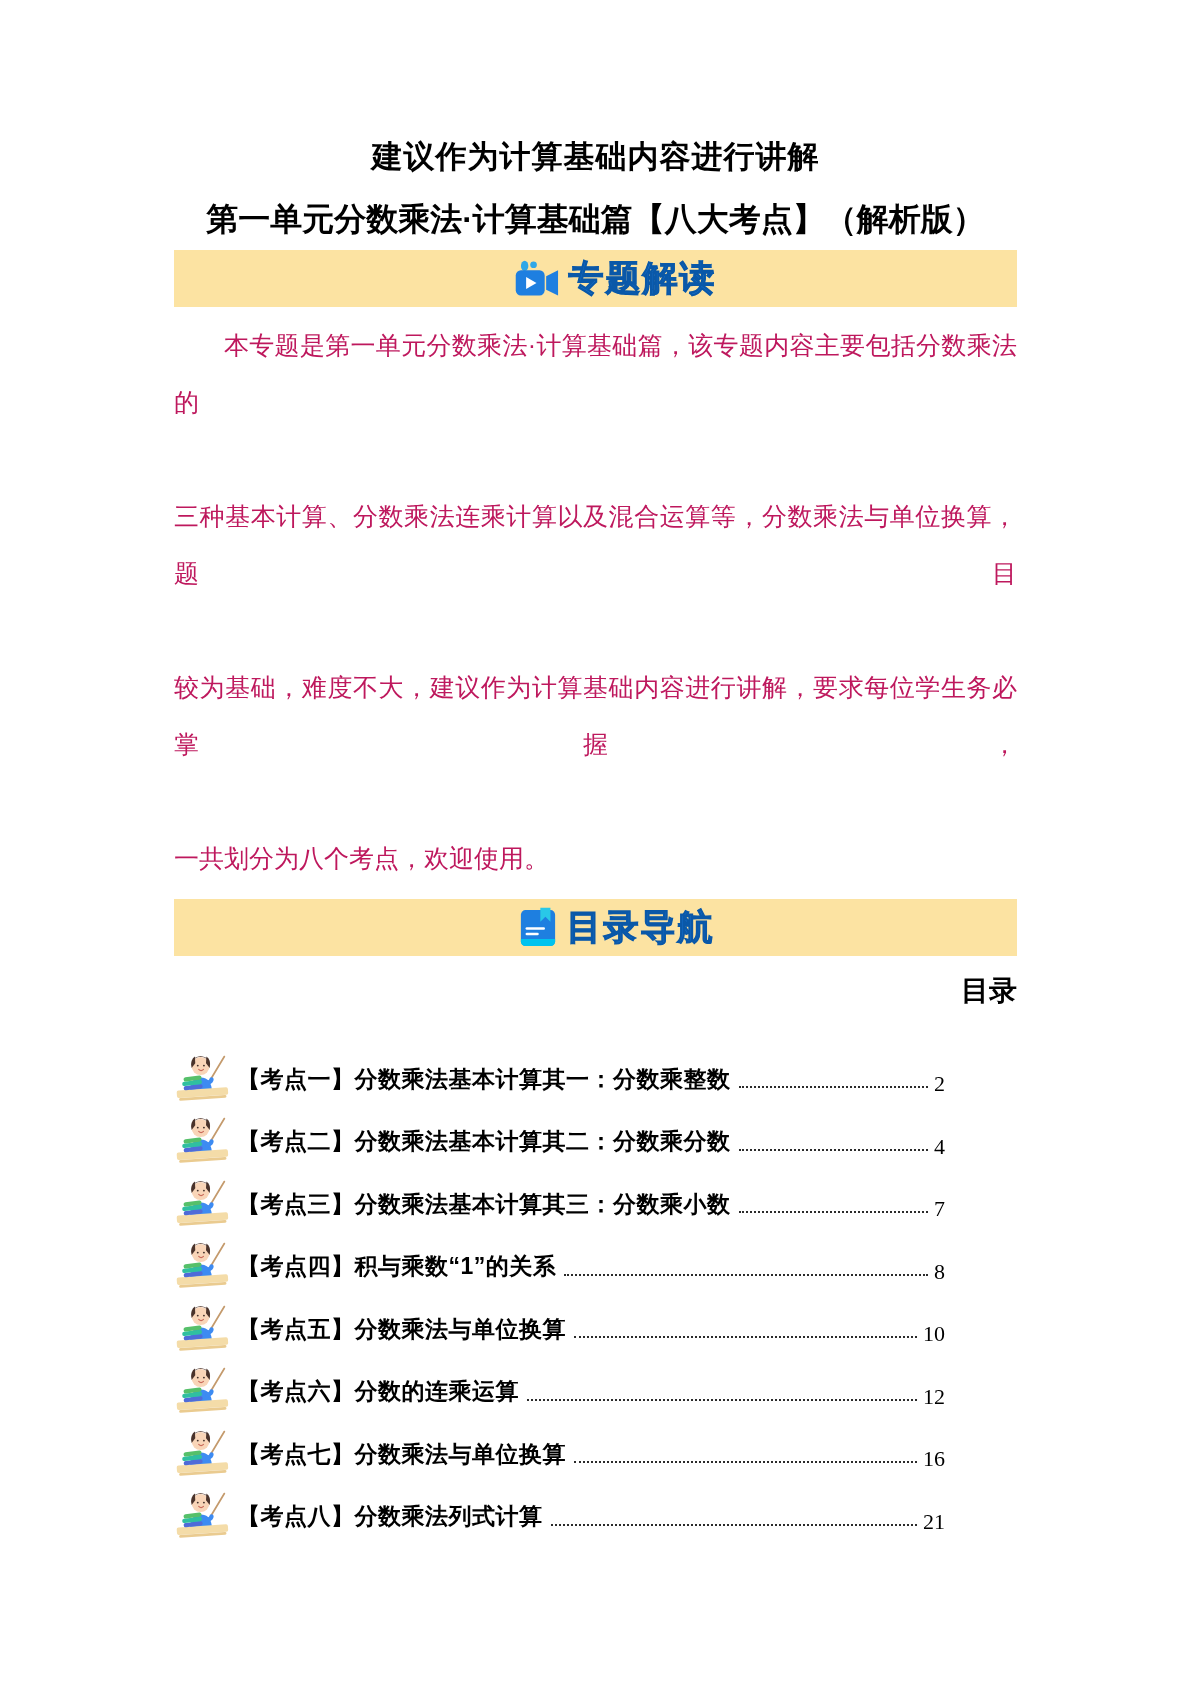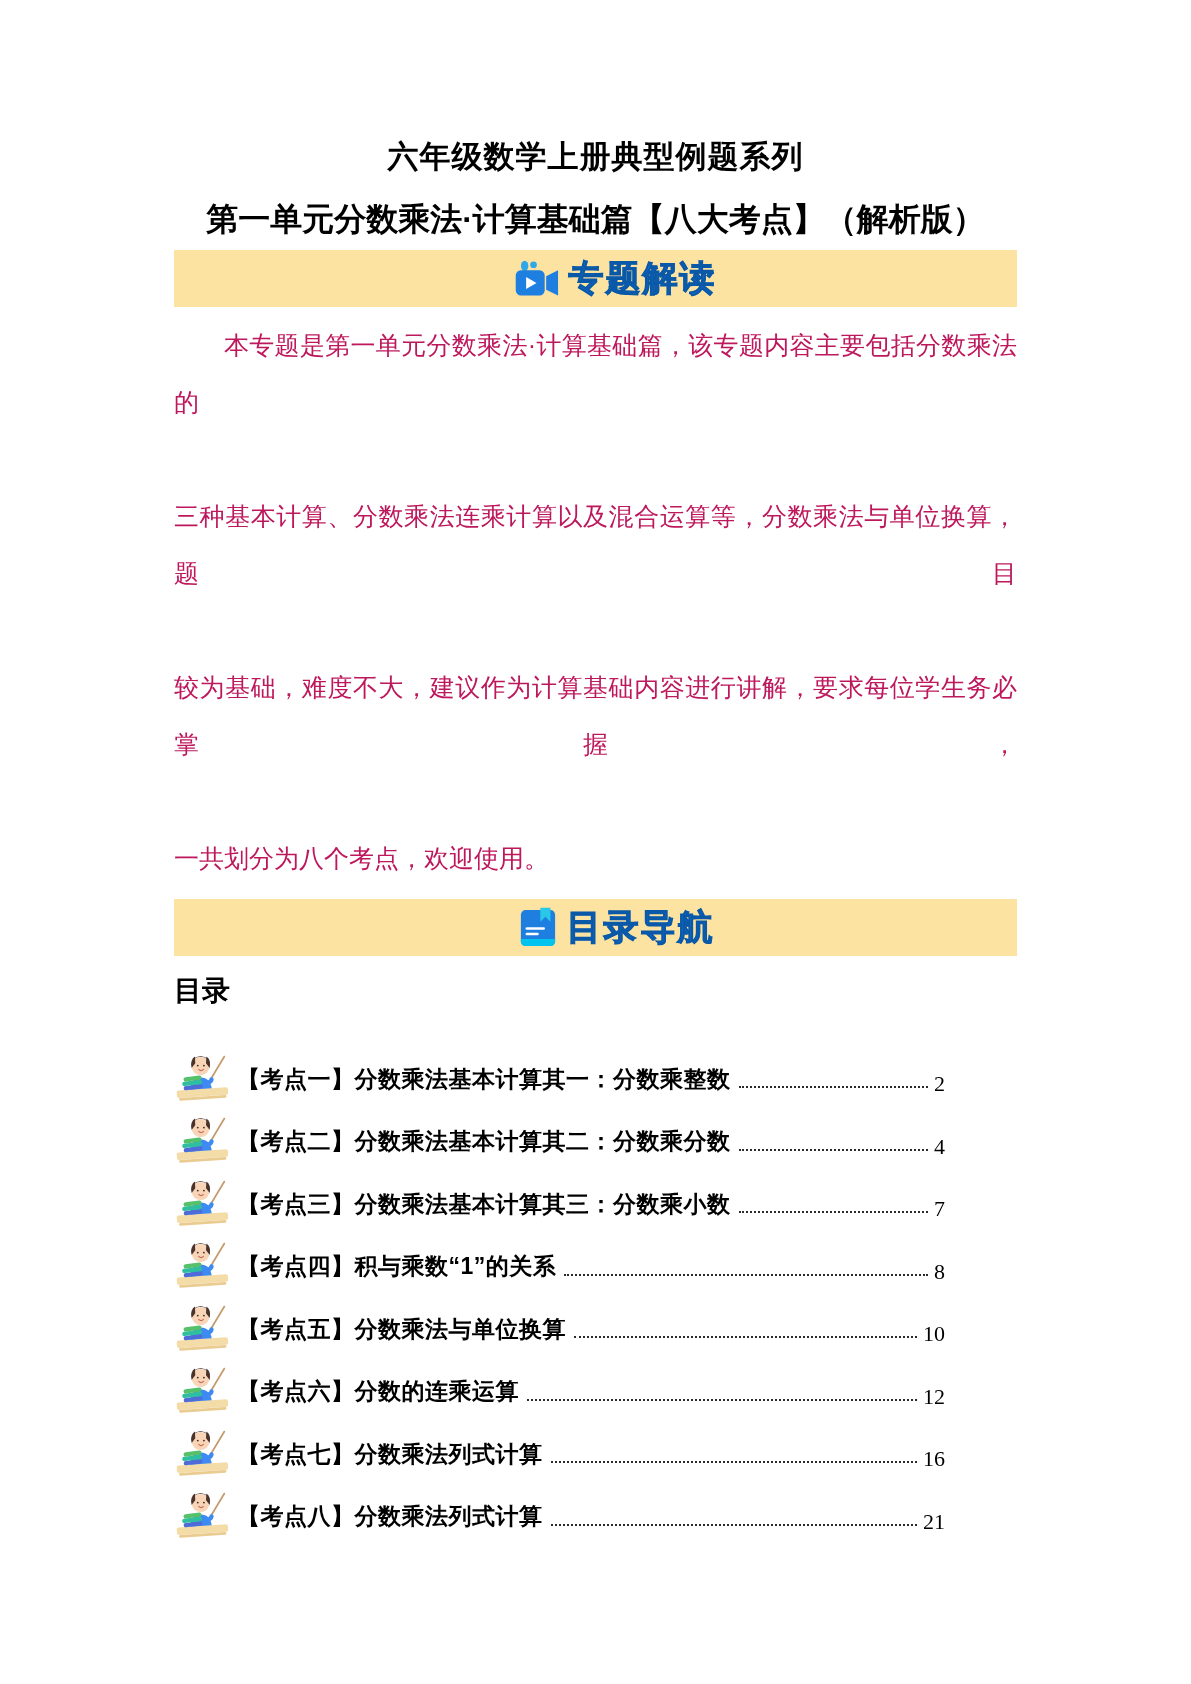--- a/index.html
+++ b/index.html
@@ -40,39 +40,39 @@
     letter-spacing: 2px;
   }
 
   .intro { margin-top: 10px; font-size: 25px; color: #be185d; }
   .intro .line { line-height: 57px; text-align: justify; }
   .intro .line.justify::after { content: ""; display: inline-block; width: 100%; height: 0; }
   .intro .line.first { text-indent: 2em; }
 
   .toc-heading {
     margin-top: 18px;
-    text-align: left;
+    text-align: right;
     font-size: 28px; line-height: 34px;
     font-weight: bold;
   }
 
   .toc { margin-top: 40px; padding-right: 72px; }
   .toc-row { display: flex; align-items: center; height: 62.5px; }
   .toc-icon { width: 57px; height: 57px; margin-right: 6px; flex: none; transform: translateY(-3px); }
   .toc-label { font-size: 23px; font-weight: bold; white-space: nowrap; letter-spacing: 0.5px; }
   .toc-leader { flex: 1; border-bottom: 2.2px dotted #2b2b2b; transform: translateY(8px); margin: 0 6px 0 8px; }
   .toc-page { font-family: "Liberation Serif", serif; font-size: 22px; transform: translateY(5px); }
 </style>
 </head>
 <body>
 
 <div class="page">
   <div class="content">
 
-    <h1 class="doc-title">六年级数学上册典型例题系列</h1>
+    <h1 class="doc-title">建议作为计算基础内容进行讲解</h1>
     <h2 class="doc-subtitle">第一单元分数乘法·计算基础篇【八大考点】（解析版）</h2>
 
     <div class="banner">
       <div class="badge">
         <svg class="badge-icon" width="46" height="39" viewBox="0 0 62 50" aria-hidden="true">
           <ellipse cx="13" cy="8" rx="5" ry="7" fill="#2FA7E8"></ellipse>
           <circle cx="25" cy="6.5" r="4.5" fill="#2FA7E8"></circle>
           <rect x="1" y="14" width="39" height="34" rx="7" fill="#1E7FE0"></rect>
           <path d="M15,23 L15,39 L29,31 Z" fill="#ffffff"></path>
           <path d="M42,22 L58,14 L58,48 L42,40 Z" fill="#1E7FE0"></path>
@@ -281,21 +281,21 @@
       <g transform="rotate(-4 30 48)">
         <rect x="3" y="43" width="54" height="8" rx="2" fill="#F4DCA8"></rect>
         <rect x="5" y="51" width="50" height="3" rx="1.5" fill="#EACB90"></rect>
       </g>
       <g transform="rotate(-7 20 40)">
         <rect x="10" y="39" width="20" height="4.6" rx="2.2" fill="#4F6BD8"></rect>
         <rect x="9" y="34.4" width="21" height="4.6" rx="2.2" fill="#2FBFA0"></rect>
         <rect x="11" y="29.8" width="19" height="4.6" rx="2.2" fill="#56C06A"></rect>
       </g>
     </svg>
-    <span class="toc-label">【考点七】分数乘法列式计算</span>
+    <span class="toc-label">【考点七】分数乘法与单位换算</span>
     <span class="toc-leader"></span>
     <span class="toc-page">16</span>
   </div>
 
   <div class="toc-row">
     <svg class="toc-icon" viewBox="0 0 60 60" aria-hidden="true">
       <line x1="38" y1="34" x2="53" y2="9" stroke="#C49A6C" stroke-width="1.8" stroke-linecap="round"></line>
       <circle cx="28" cy="19" r="9.5" fill="#F9D5B8"></circle>
       <path d="M18.5,20 C16,5 40,5 37.5,20 C36,11 33,9.5 28,9.5 C23,9.5 20,11 18.5,20 Z" fill="#4A332B"></path>
       <path d="M18.5,21 q-1.5,-9 3.5,-12 l0.4,7 z" fill="#4A332B"></path>

